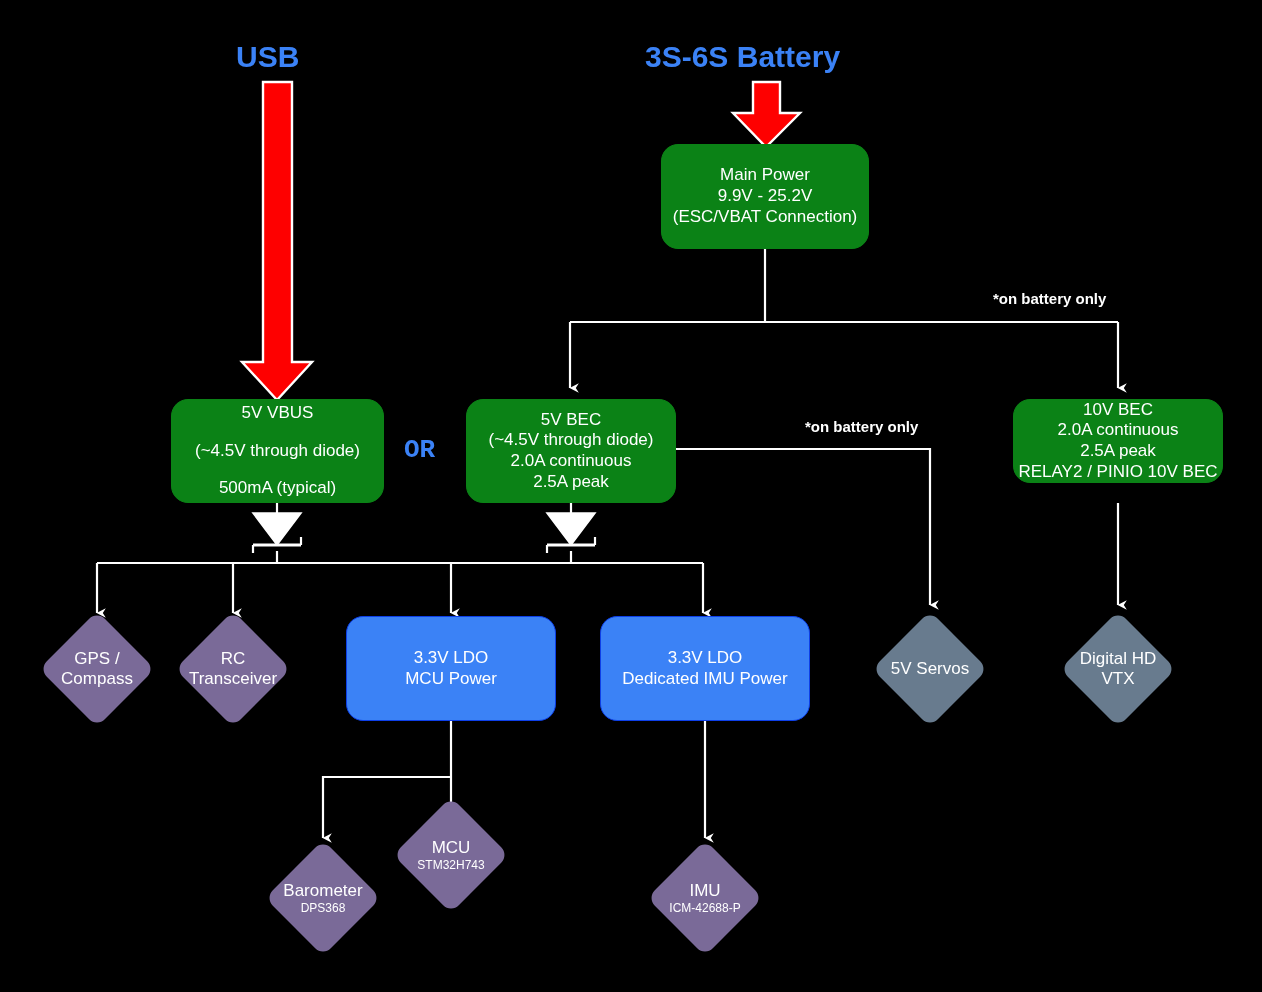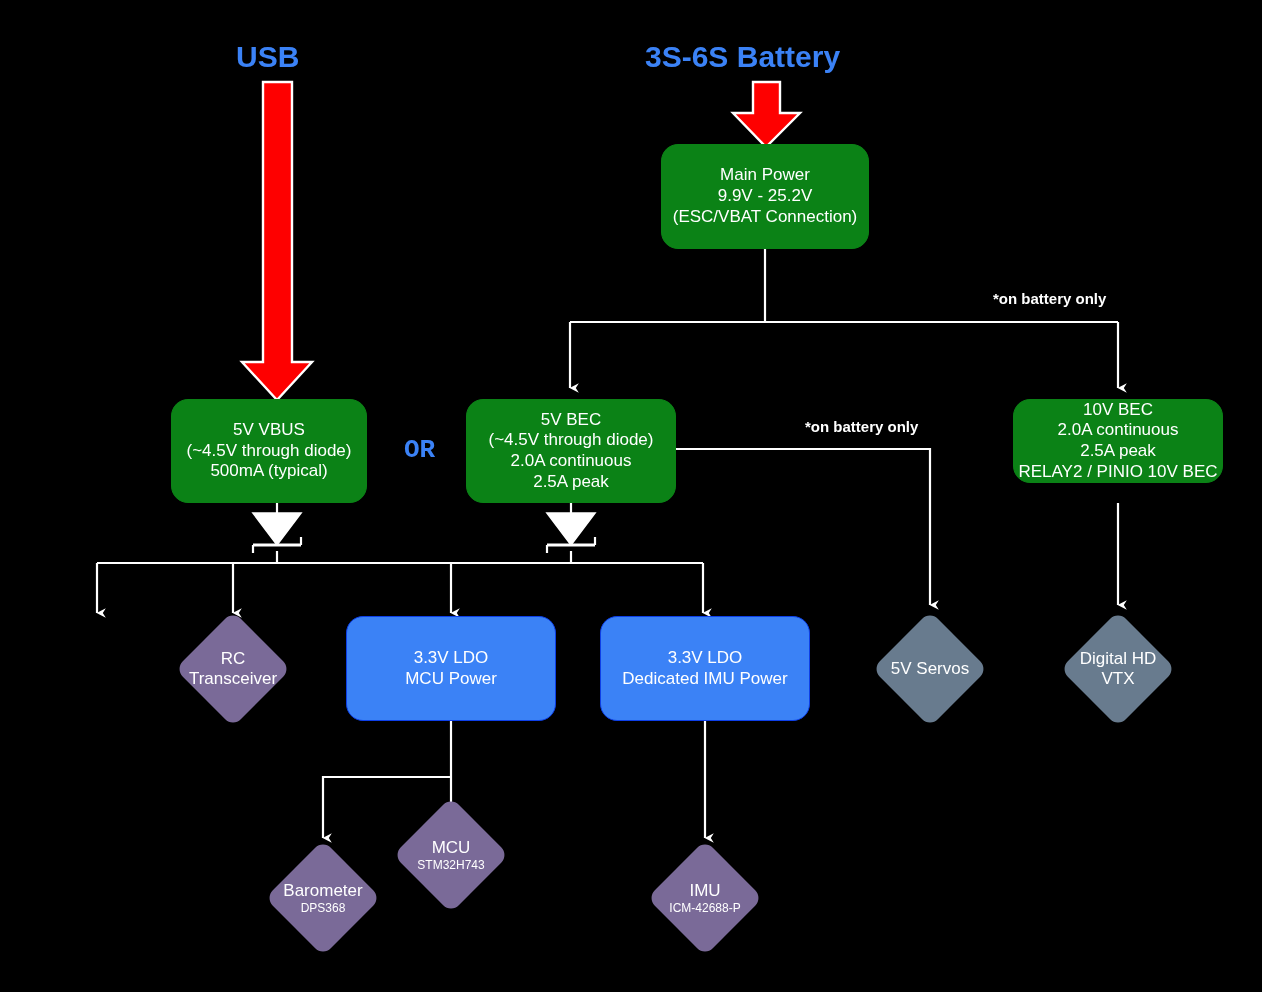--- a/index.html
+++ b/index.html
@@ -170,21 +170,21 @@
 
   <div class="note-label" style="left:993px; top:290px;">*on battery only</div>
   <div class="note-label" style="left:805px; top:418px;">*on battery only</div>
 
   <div class="node box green" style="left:661px; top:144px; width:208px; height:105px;">
     <span class="ln">Main Power</span>
     <span class="ln">9.9V - 25.2V</span>
     <span class="ln">(ESC/VBAT Connection)</span>
   </div>
 
-  <div class="node box green" style="left:171px; top:399px; width:196px; height:104px;">
+  <div class="node box green" style="left:171px; top:399px; width:213px; height:104px;gap:17px;">
     <span class="ln">5V VBUS</span>
     <span class="ln">(~4.5V through diode)</span>
     <span class="ln">500mA (typical)</span>
   </div>
 
   <div class="node box green" style="left:466px; top:399px; width:210px; height:104px;">
     <span class="ln">5V BEC</span>
     <span class="ln">(~4.5V through diode)</span>
     <span class="ln">2.0A continuous</span>
     <span class="ln">2.5A peak</span>
@@ -200,20 +200,27 @@
   <div class="node box blue" style="left:346px; top:616px; width:210px; height:105px;">
     <span class="ln">3.3V LDO</span>
     <span class="ln">MCU Power</span>
   </div>
 
   <div class="node box blue" style="left:600px; top:616px; width:210px; height:105px;">
     <span class="ln">3.3V LDO</span>
     <span class="ln">Dedicated IMU Power</span>
   </div>
 
+  <div class="diamond-wrap" style="left:40px; top:612px; width:114px; height:114px;">
+    <div class="diamond-shape purple" style="width:82px; height:82px;"></div>
+    <div class="diamond-label">
+      <span class="main">GPS /</span>
+      <span class="main">Compass</span>
+    </div>
+  </div>
 
   <div class="diamond-wrap" style="left:176px; top:612px; width:114px; height:114px;">
     <div class="diamond-shape purple" style="width:82px; height:82px;"></div>
     <div class="diamond-label">
       <span class="main">RC</span>
       <span class="main">Transceiver</span>
     </div>
   </div>
 
   <div class="diamond-wrap" style="left:873px; top:612px; width:114px; height:114px;">

